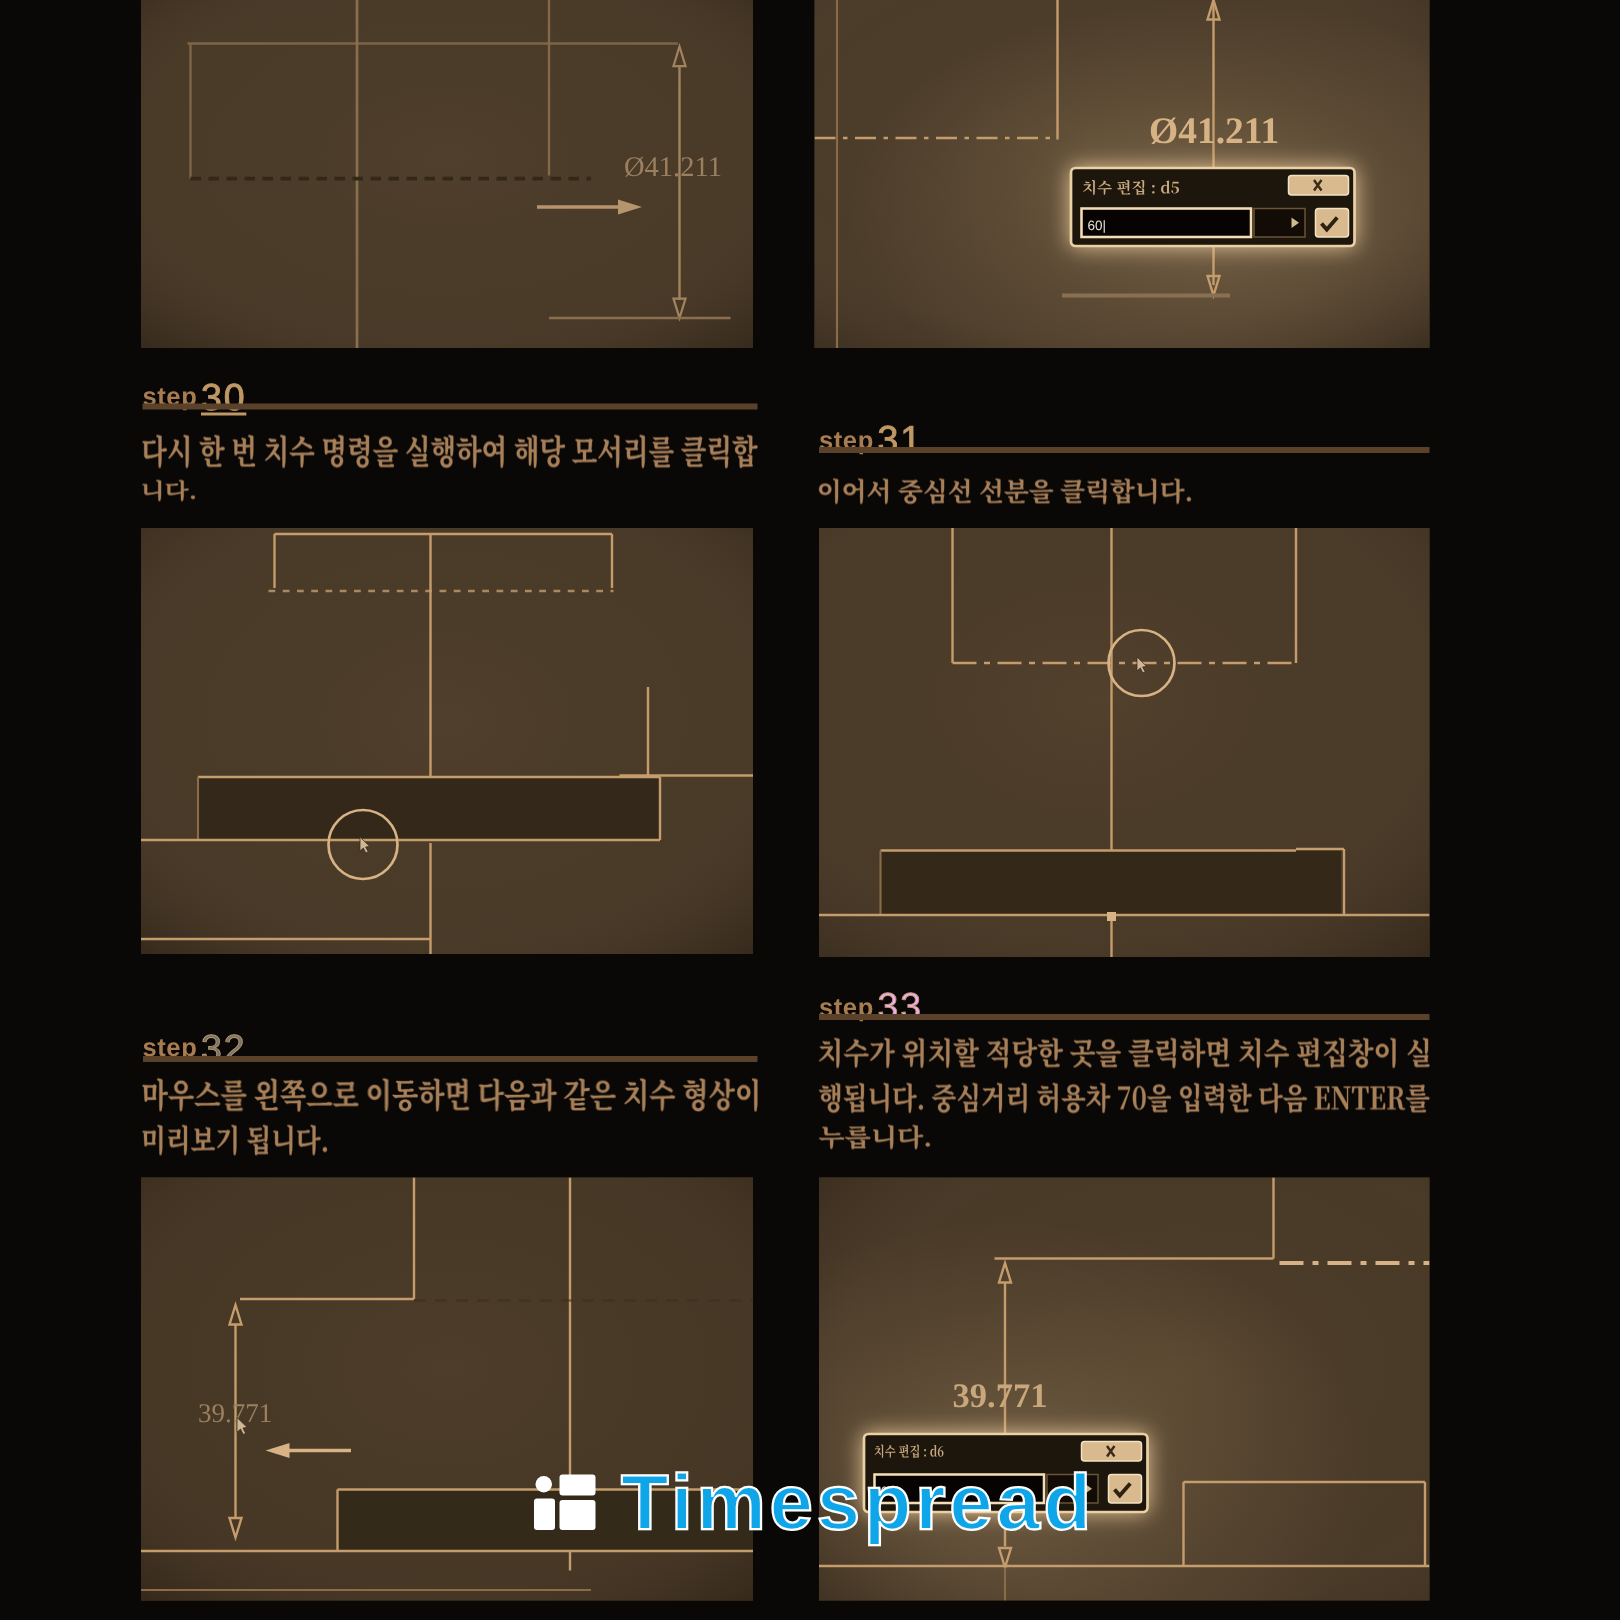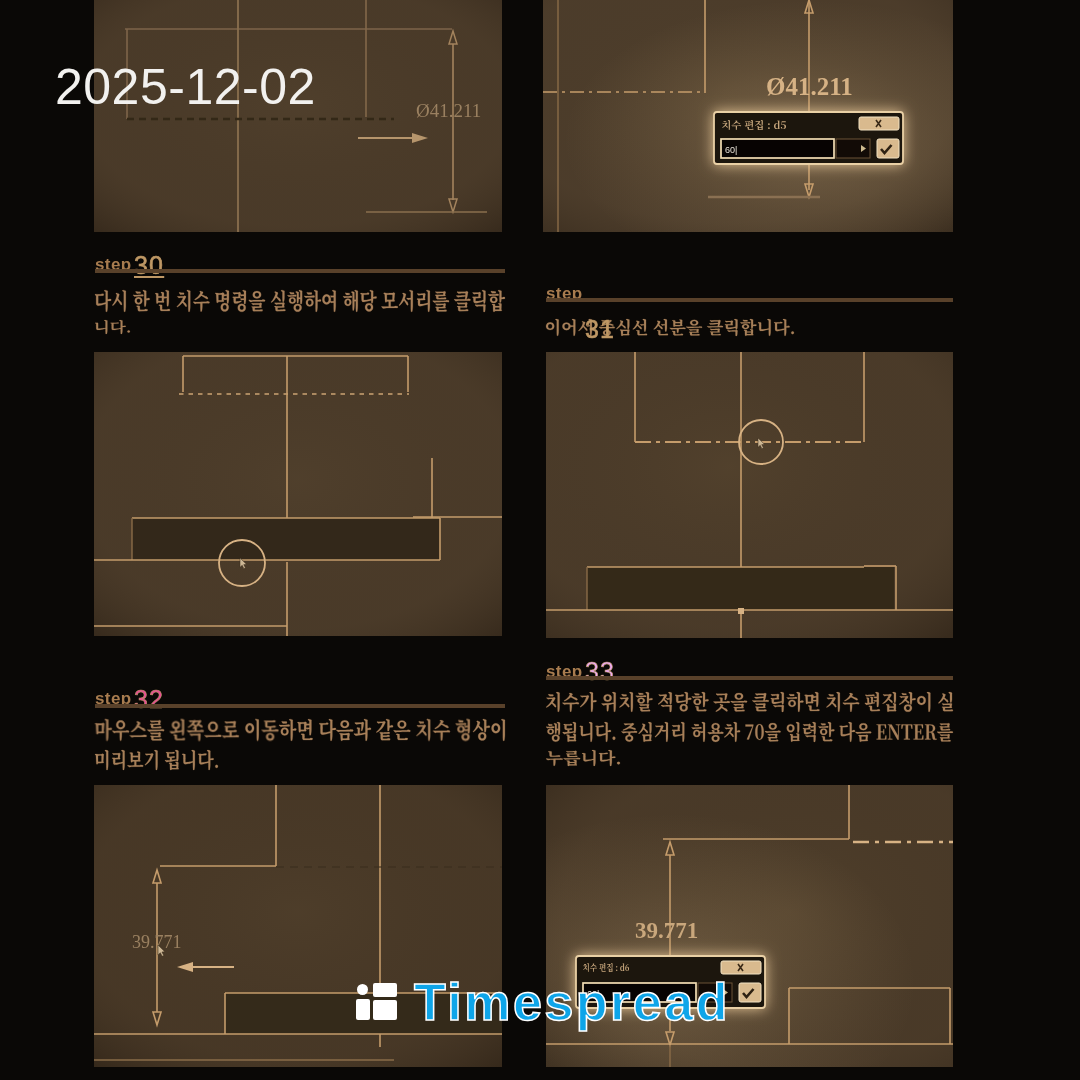--- a/index.html
+++ b/index.html
@@ -429,35 +429,34 @@
 </g>
 </svg>
 
 <div style="position:absolute;left:95px;top:250.79999999999998px;width:410px;height:26px;">
 <span style="position:absolute;left:0;top:4.6px;font:bold 17px 'Liberation Sans';color:#a87c4f;letter-spacing:0.4px;">step</span>
 <span style="position:absolute;left:39px;top:0px;font:400 25px 'Liberation Sans';color:#bf9865;letter-spacing:1.2px;text-decoration:underline;-webkit-text-stroke:0.6px #bf9865;">30</span>
 <div style="position:absolute;left:0;top:18.7px;width:410px;height:4px;background:#59412a;"></div>
 </div>
 <div style="position:absolute;left:546px;top:279.09999999999997px;width:407px;height:26px;">
 <span style="position:absolute;left:0;top:4.6px;font:bold 17px 'Liberation Sans';color:#a87c4f;letter-spacing:0.4px;">step</span>
-<span style="position:absolute;left:39px;top:0px;font:400 25px 'Liberation Sans';color:#bf9865;letter-spacing:1.2px;margin-top:36px;-webkit-text-stroke:0.6px #bf9865;">31</span>
+<span style="position:absolute;left:39px;top:0px;font:400 25px 'Liberation Sans';color:#bf9865;letter-spacing:1.2px;-webkit-text-stroke:0.6px #bf9865;">31</span>
 <div style="position:absolute;left:0;top:18.7px;width:407px;height:4px;background:#59412a;"></div>
 </div>
 <div style="position:absolute;left:95px;top:684.9px;width:410px;height:26px;">
 <span style="position:absolute;left:0;top:4.6px;font:bold 17px 'Liberation Sans';color:#a87c4f;letter-spacing:0.4px;">step</span>
-<span style="position:absolute;left:39px;top:0px;font:400 25px 'Liberation Sans';color:#ec4899;letter-spacing:1.2px;-webkit-text-stroke:0.6px #bf9865;">32</span>
+<span style="position:absolute;left:39px;top:0px;font:400 25px 'Liberation Sans';color:#737373;letter-spacing:1.2px;-webkit-text-stroke:0.6px #bf9865;">32</span>
 <div style="position:absolute;left:0;top:18.7px;width:410px;height:4px;background:#59412a;"></div>
 </div>
 <div style="position:absolute;left:546px;top:657.0px;width:407px;height:26px;">
 <span style="position:absolute;left:0;top:4.6px;font:bold 17px 'Liberation Sans';color:#a87c4f;letter-spacing:0.4px;">step</span>
 <span style="position:absolute;left:39px;top:0px;font:400 25px 'Liberation Sans';color:#f0abfc;letter-spacing:1.2px;-webkit-text-stroke:0.6px #bf9865;">33</span>
 <div style="position:absolute;left:0;top:18.7px;width:407px;height:4px;background:#59412a;"></div>
 </div>
 
-<div style="position:absolute;left:55px;top:58px;letter-spacing:0.5px;font:400 50px 'Liberation Sans';color:#f2f1ef;">2025-12-02</div>
 
 <div style="position:absolute;left:356px;top:982px;width:380px;height:38px;">
 <svg width="370" height="38" viewBox="0 0 370 38" style="position:absolute;left:0;top:0">
 <rect x="1" y="2" width="11" height="11" rx="5.5" fill="#fff"></rect>
 <rect x="0" y="17" width="14" height="21" rx="2" fill="#fff"></rect>
 <rect x="17" y="1" width="24" height="14" rx="2" fill="#fff"></rect>
 <rect x="17" y="18" width="24" height="20" rx="2" fill="#fff"></rect>
 </svg>
 <span style="position:absolute;left:58px;top:-10px;font:bold 52px 'Liberation Sans';color:#0ea5e9;letter-spacing:2.5px;-webkit-text-stroke:1.5px #fff;">Timespread</span>
 </div>

